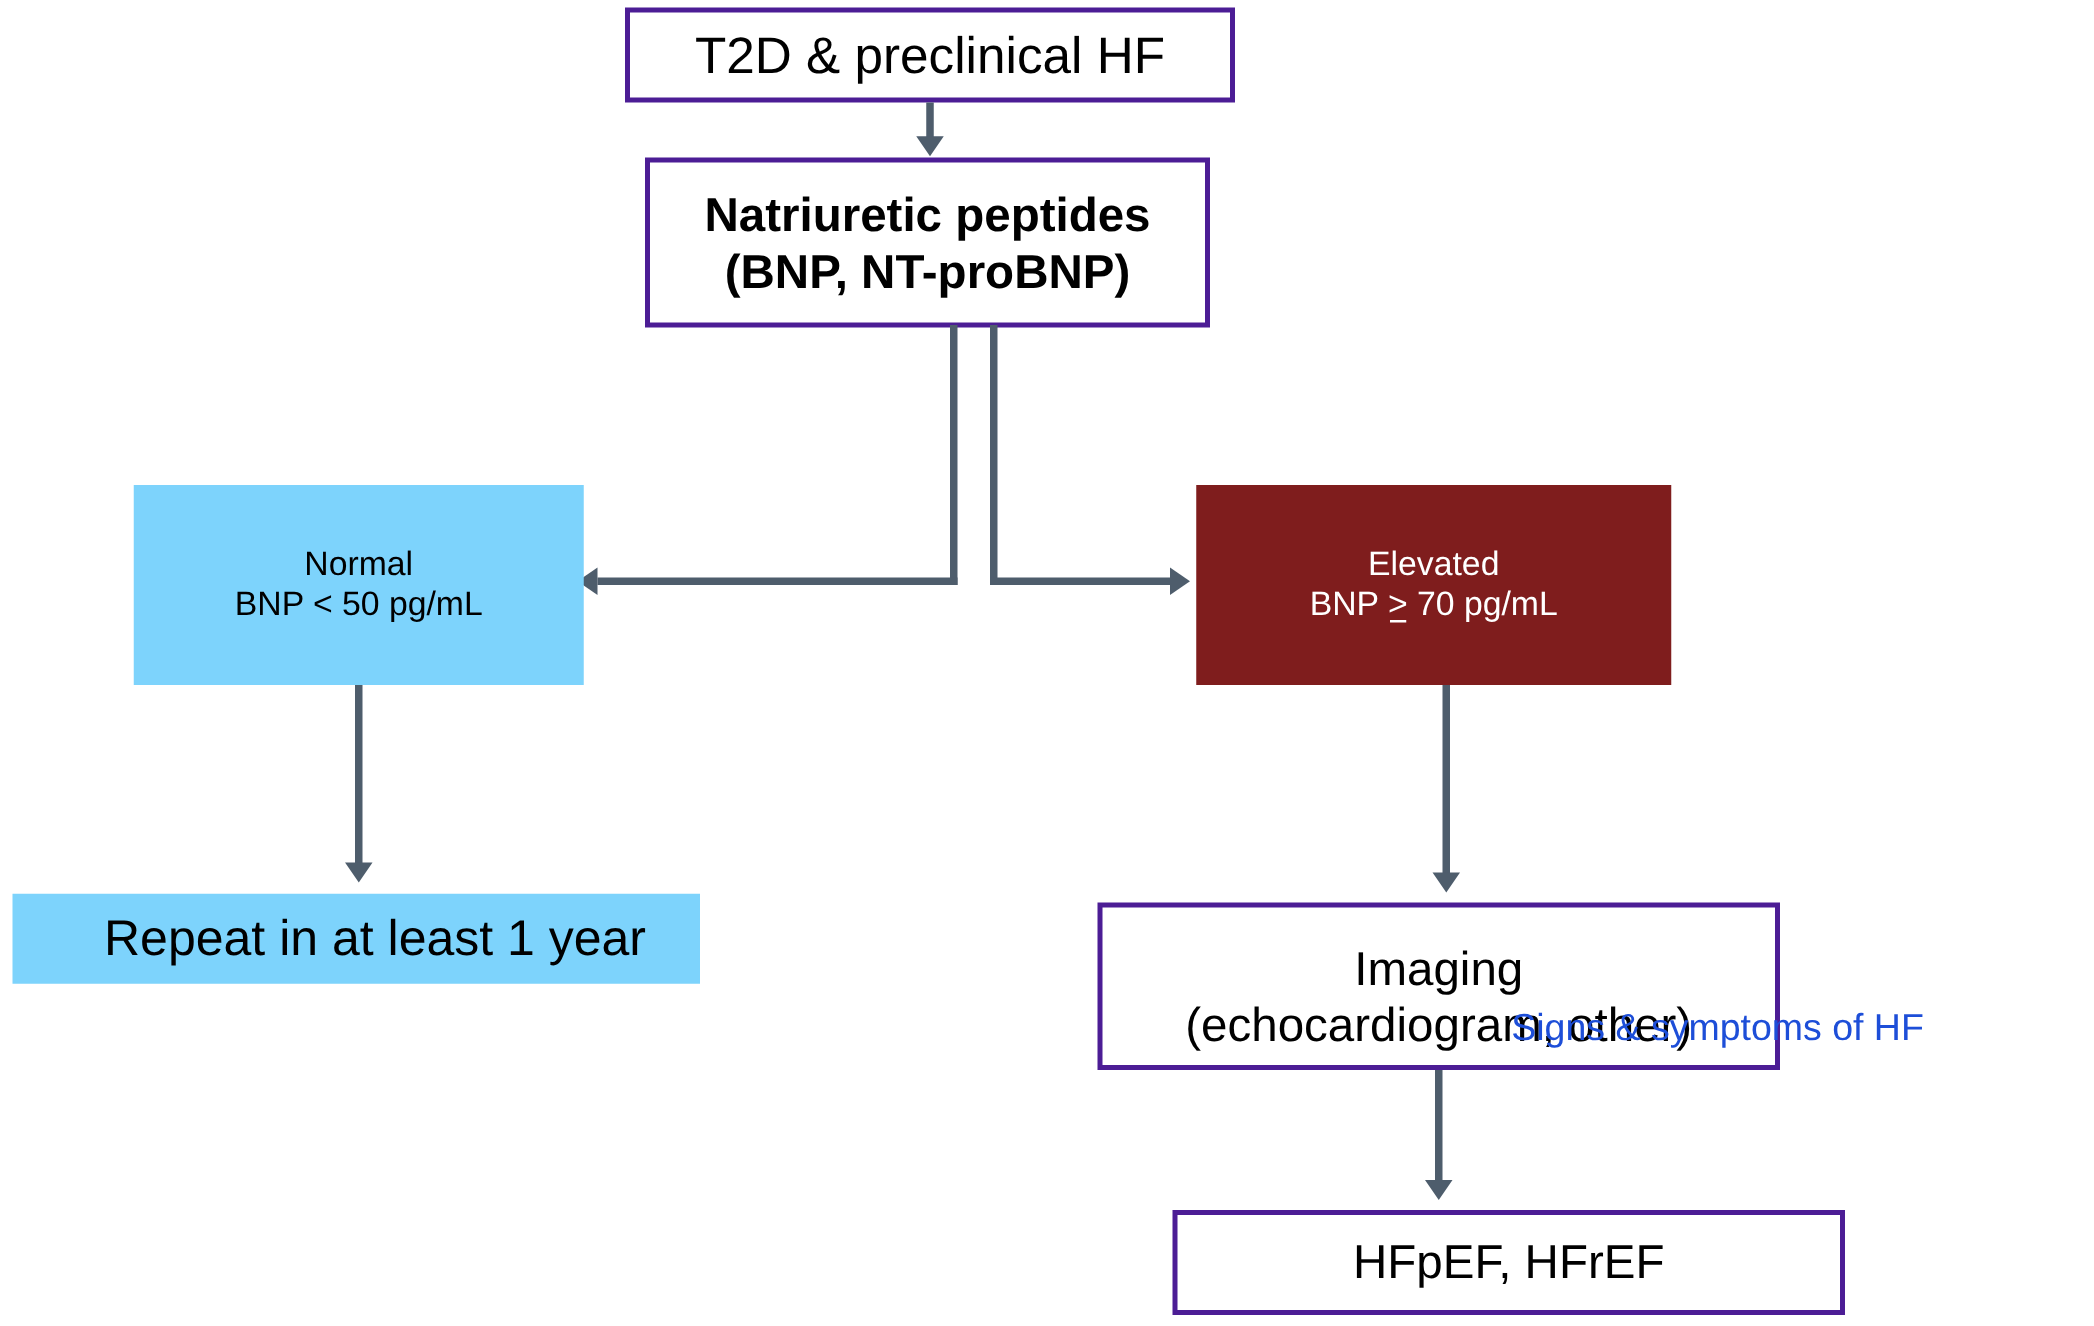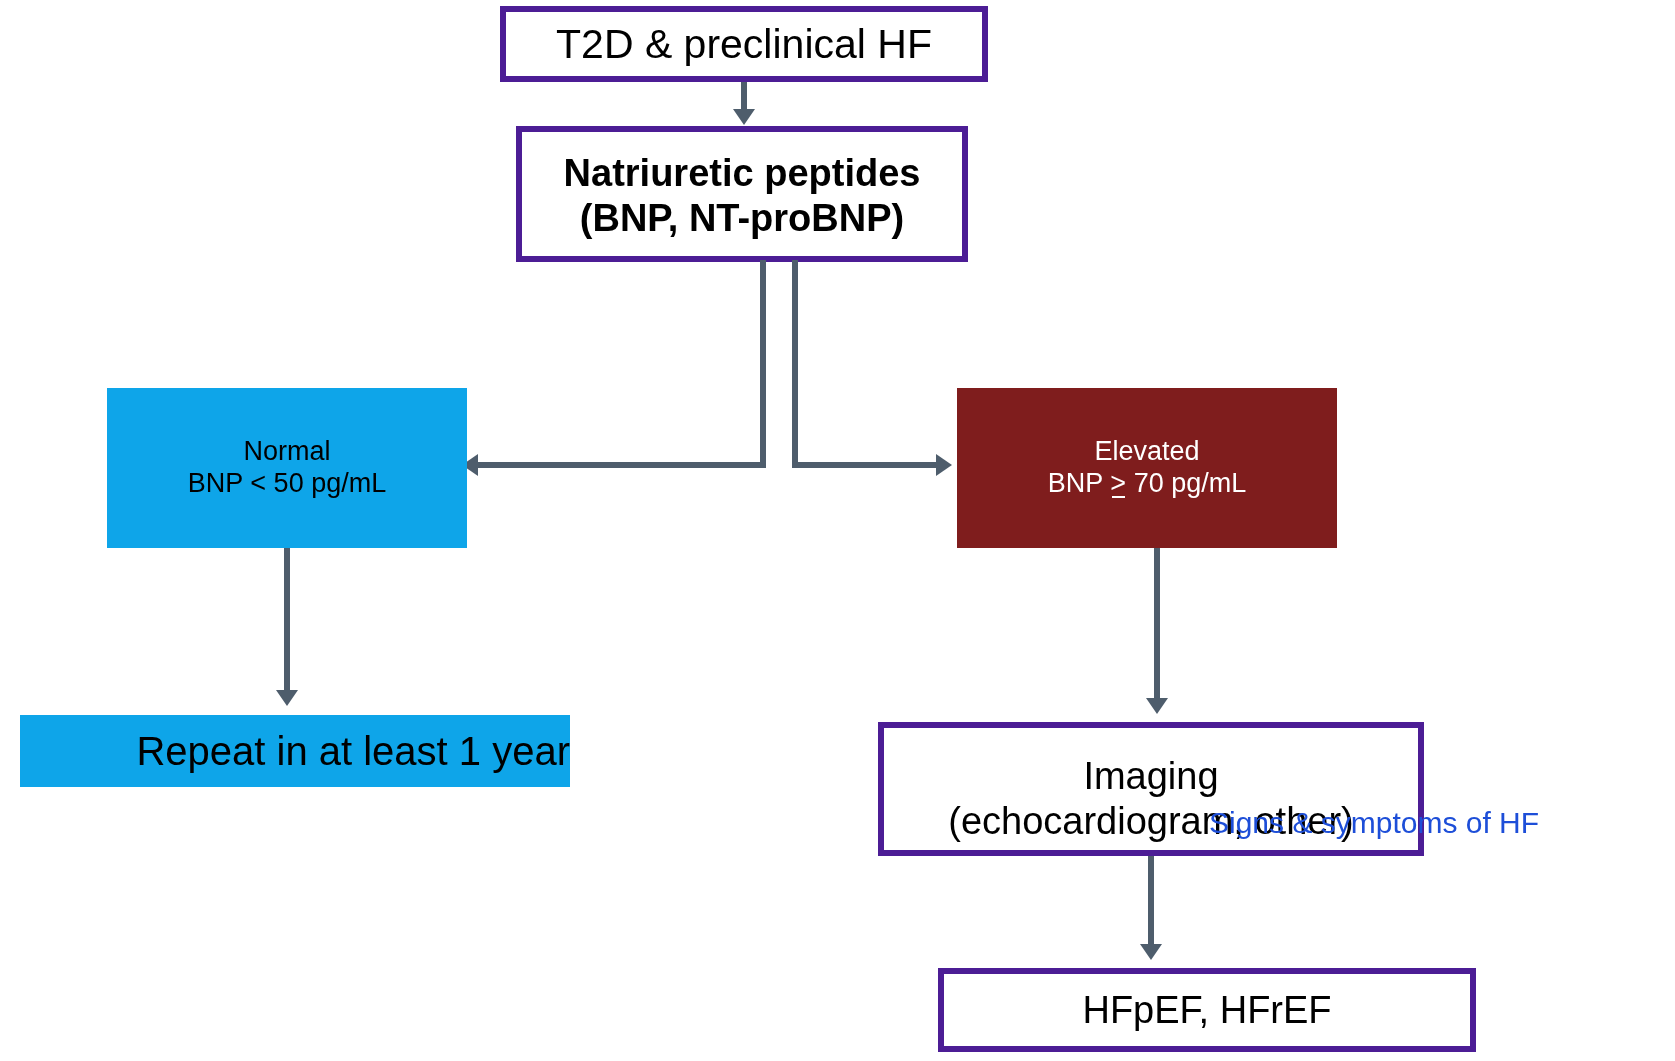--- a/index.html
+++ b/index.html
@@ -22,24 +22,24 @@
     box-sizing: border-box;
     display: flex;
     flex-direction: column;
     align-items: center;
     justify-content: center;
     text-align: center;
     color: #000000;
   }
   .node-outline {
     background: #ffffff;
-    border: 6px solid #4c1d95;
+    border: 4px solid #4c1d95;
   }
   .node-blue {
-    background: #0ea5e9;
+    background: #7dd3fc;
     border: none;
   }
   .node-red {
     background: #7f1d1d;
     border: none;
     color: #ffffff;
   }
   
   .f-title {
     font-family: "Liberation Sans", sans-serif;
@@ -140,21 +140,21 @@
     <span class="tline">
       <span>BNP</span>
       <span class="ge">&gt;</span>
       <span>70 pg/mL</span>
     </span>
   </div>
 
   <div class="conn vline" style="left:284px; top:548px; width:6px; height:148px;"></div>
   <div class="arrow-down" style="left:276px; top:690px;"></div>
 
-  <div class="node node-blue f-title" style="left:10px; top:715px; width:550px; height:72px; font-size:40px; align-items:flex-end; padding-left:30px;margin-left:10px;">
+  <div class="node node-blue f-title" style="left:10px; top:715px; width:550px; height:72px; font-size:40px; align-items:center; padding-left:30px;">
     <span class="tline">Repeat in at least 1 year</span>
   </div>
 
   <div class="conn vline" style="left:1154px; top:548px; width:6px; height:156px;"></div>
   <div class="arrow-down" style="left:1146px; top:698px;"></div>
 
   <div class="node node-outline f-title line-1" style="left:878px; top:722px; width:546px; height:134px; font-size:38px; padding-top:20px;">
     <span class="tline">Imaging</span>
     <span class="tline">(echocardiogram, other)</span>
   </div>

